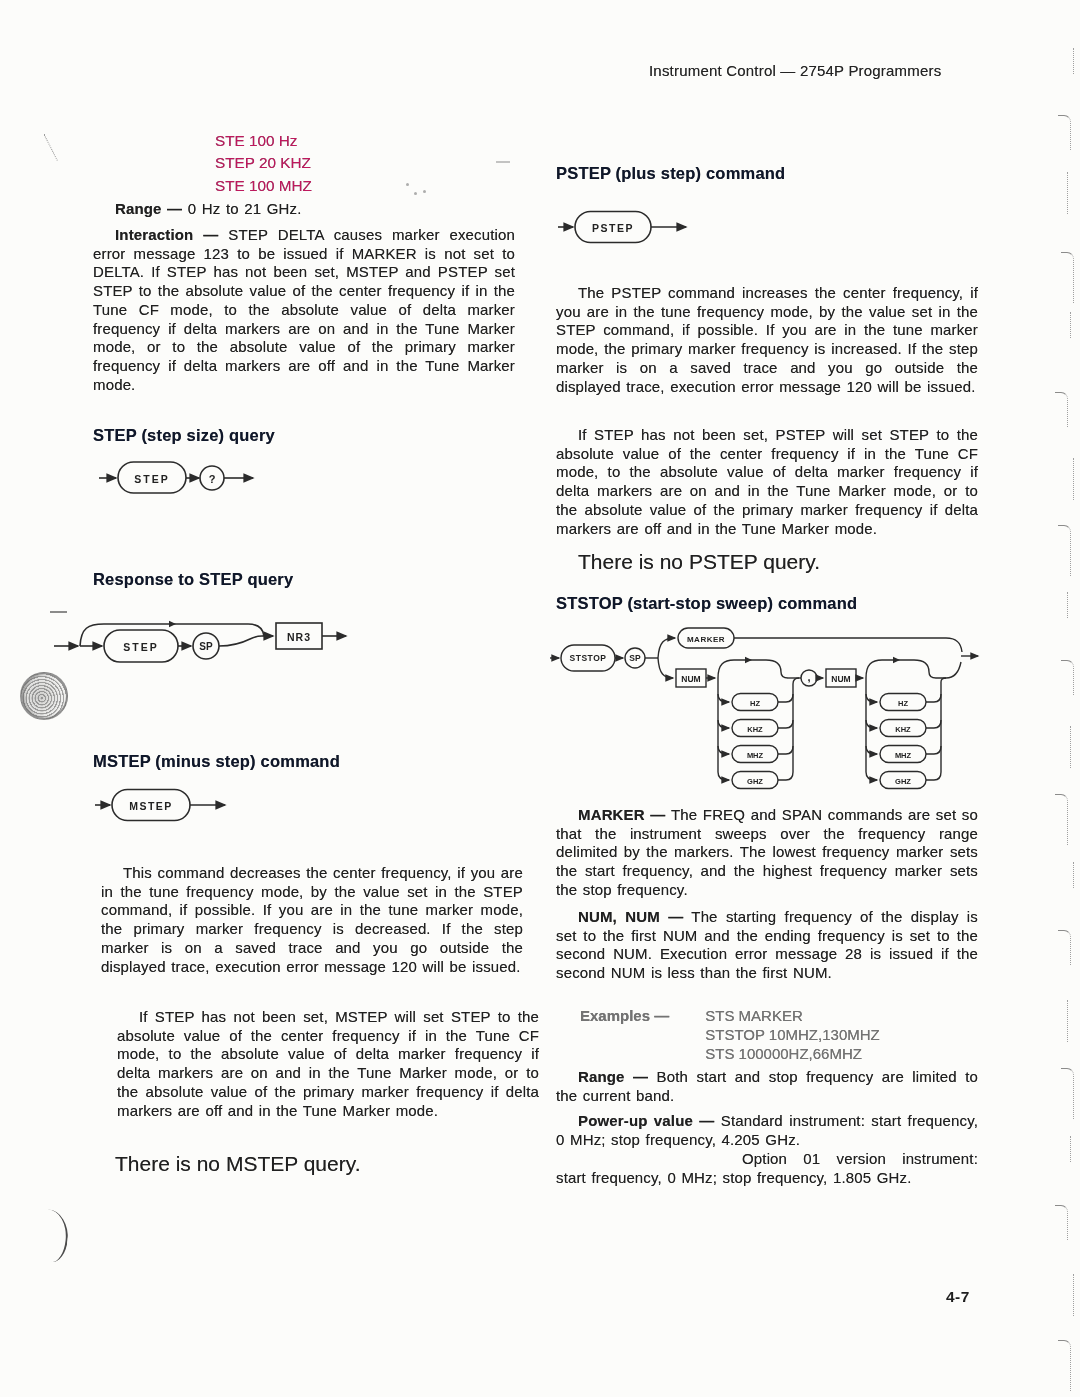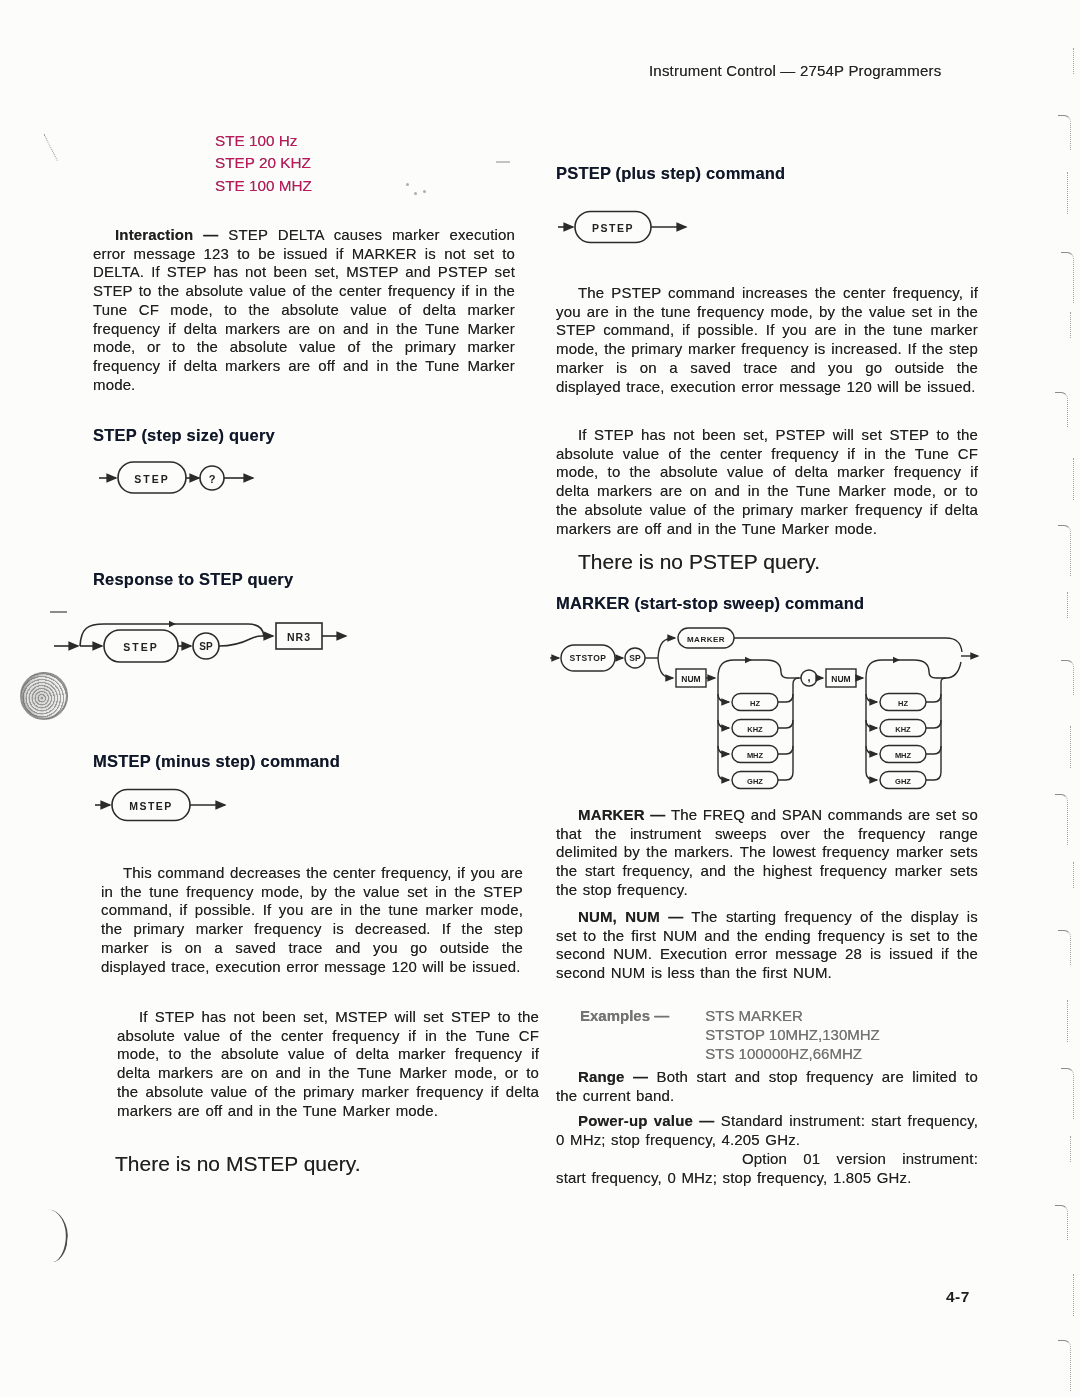--- a/index.html
+++ b/index.html
@@ -53,20 +53,24 @@
 <div class="page">
 
   <div class="abs hdr" style="left:649px;top:62px;">Instrument Control — 2754P Programmers</div>
 
   <div class="abs code" style="left:215px;top:130px;">
     <div>STE 100 Hz</div>
     <div>STEP 20 KHZ</div>
     <div>STE 100 MHZ</div>
   </div>
 
+  <div class="abs para ind" style="left:93px;top:200px;">
+    <span class="label">Range —</span>
+    <span>0 Hz to 21 GHz.</span>
+  </div>
 
   <div class="abs para ind" style="left:93px;top:226px;">
     <span class="label">Interaction —</span>
     <span>STEP DELTA causes marker execution error message 123 to be issued if MARKER is not set to DELTA. If STEP has not been set, MSTEP and PSTEP set STEP to the absolute value of the center frequency if in the Tune CF mode, to the absolute value of delta marker frequency if delta markers are on and in the Tune Marker mode, or to the absolute value of the primary marker frequency if delta markers are off and in the Tune Marker mode.</span>
   </div>
 
   <div class="abs heading" style="left:93px;top:426px;">STEP (step size) query</div>
 
   <svg class="abs" style="left:97px;top:453px;" width="165" height="46" viewBox="0 0 165 46">
     <defs>
@@ -152,21 +156,21 @@
     </g>
     <g fill="#222" font-weight="bold" text-anchor="middle">
       <text x="57" y="23.5" font-size="10.5" letter-spacing="1.5">PSTEP</text>
     </g>
   </svg>
 
   <div class="abs para ind" style="left:556px;top:284px;">The PSTEP command increases the center frequency, if you are in the tune frequency mode, by the value set in the STEP command, if possible. If you are in the tune marker mode, the primary marker frequency is increased. If the step marker is on a saved trace and you go outside the displayed trace, execution error message 120 will be issued.</div>
   <div class="abs para ind" style="left:556px;top:426px;">If STEP has not been set, PSTEP will set STEP to the absolute value of the center frequency if in the Tune CF mode, to the absolute value of delta marker frequency if delta markers are on and in the Tune Marker mode, or to the absolute value of the primary marker frequency if delta markers are off and in the Tune Marker mode.</div>
   <div class="abs note" style="left:556px;top:550px;">There is no PSTEP query.</div>
 
-  <div class="abs heading" style="left:556px;top:594px;">MARKER (start-stop sweep) command</div>
+  <div class="abs heading" style="left:556px;top:594px;">STSTOP (start-stop sweep) command</div>
 
   <svg class="abs" style="left:548px;top:622px;" width="437" height="172" viewBox="0 0 437 172">
     <defs>
       <marker id="ah5" markerWidth="7" markerHeight="7" refX="5.5" refY="2.75" orient="auto">
           <path d="M0,0 L6.5,2.75 L0,5.5 Z" fill="#2b2b2b"></path>
         </marker>
     </defs>
     <g stroke="#2b2b2b" stroke-width="1.4" fill="none">
       <path d="M2,36 H11" marker-end="url(#ah5)"></path>
       <rect x="13" y="23" width="54" height="26" rx="13"></rect>

